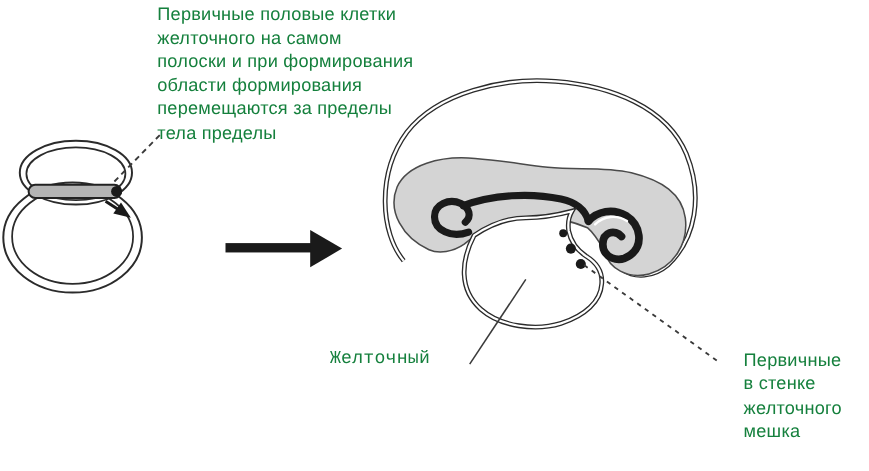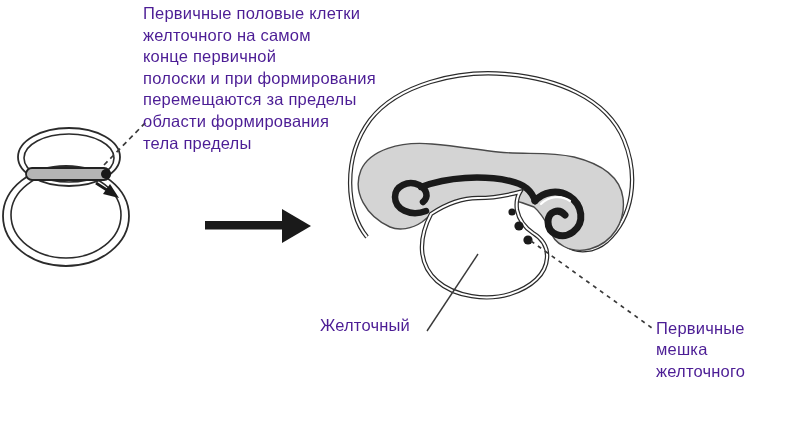--- a/index.html
+++ b/index.html
@@ -7,32 +7,32 @@
     width:790px;height:428px;
     background:#ffffff;
     font-family:"Liberation Sans", sans-serif;
     position:relative;
     overflow:hidden;
   }
   .stage{position:absolute;inset:0;width:790px;height:428px;}
   svg.artwork{position:absolute;left:0;top:0;}
   .txt{
     position:absolute;
-    color:#4c1d95;
+    color:#15803d;
     font-size:16.5px;
     line-height:21.6px;
     letter-spacing:0.2px;
     white-space:nowrap;
   }
   .txt div{height:21.6px;}
   .top-annotation{left:143px;top:3px;}
-  .yolk-label{left:300px;top:314px;width:130px;text-align:center;line-height:23px;}
+  .yolk-label{left:300px;top:314px;width:130px;text-align:left;line-height:23px;font-family:Liberation Mono, monospace;}
   .yolk-label div{height:23px;}
   .germ-label{left:656px;top:318px;line-height:21.3px;}
-  .germ-label div{height:21.3px;}
+  .germ-label div{height:21.3px;margin-left:20px;}
 </style>
 </head>
 <body>
 
 <div class="stage">
 
   <svg class="artwork" width="790" height="428" viewBox="0 0 790 428">
 
     <g fill="none" stroke="#2b2b2b">
 
@@ -125,30 +125,30 @@
       </g>
     </g>
 
     <path d="M 478,254 L 427,331" stroke="#3a3a3a" stroke-width="1.4" fill="none"></path>
     <path d="M 531,241 L 652,328" stroke="#3a3a3a" stroke-width="1.7" stroke-dasharray="4,4.5" fill="none"></path>
   </svg>
 
   <div class="txt top-annotation">
     <div>Первичные половые клетки</div>
     <div>желточного на самом</div>
-    <div>конце первичной</div>
     <div>полоски и при формирования</div>
+    <div>области формирования</div>
     <div>перемещаются за пределы</div>
-    <div>области формирования</div>
     <div>тела пределы</div>
   </div>
 
   <div class="txt yolk-label">
     <div>Желточный</div>
   </div>
 
   <div class="txt germ-label">
     <div>Первичные</div>
+    <div>в стенке</div>
+    <div>желточного</div>
     <div>мешка</div>
-    <div>желточного</div>
   </div>
 
 </div>
 
 </body></html>

